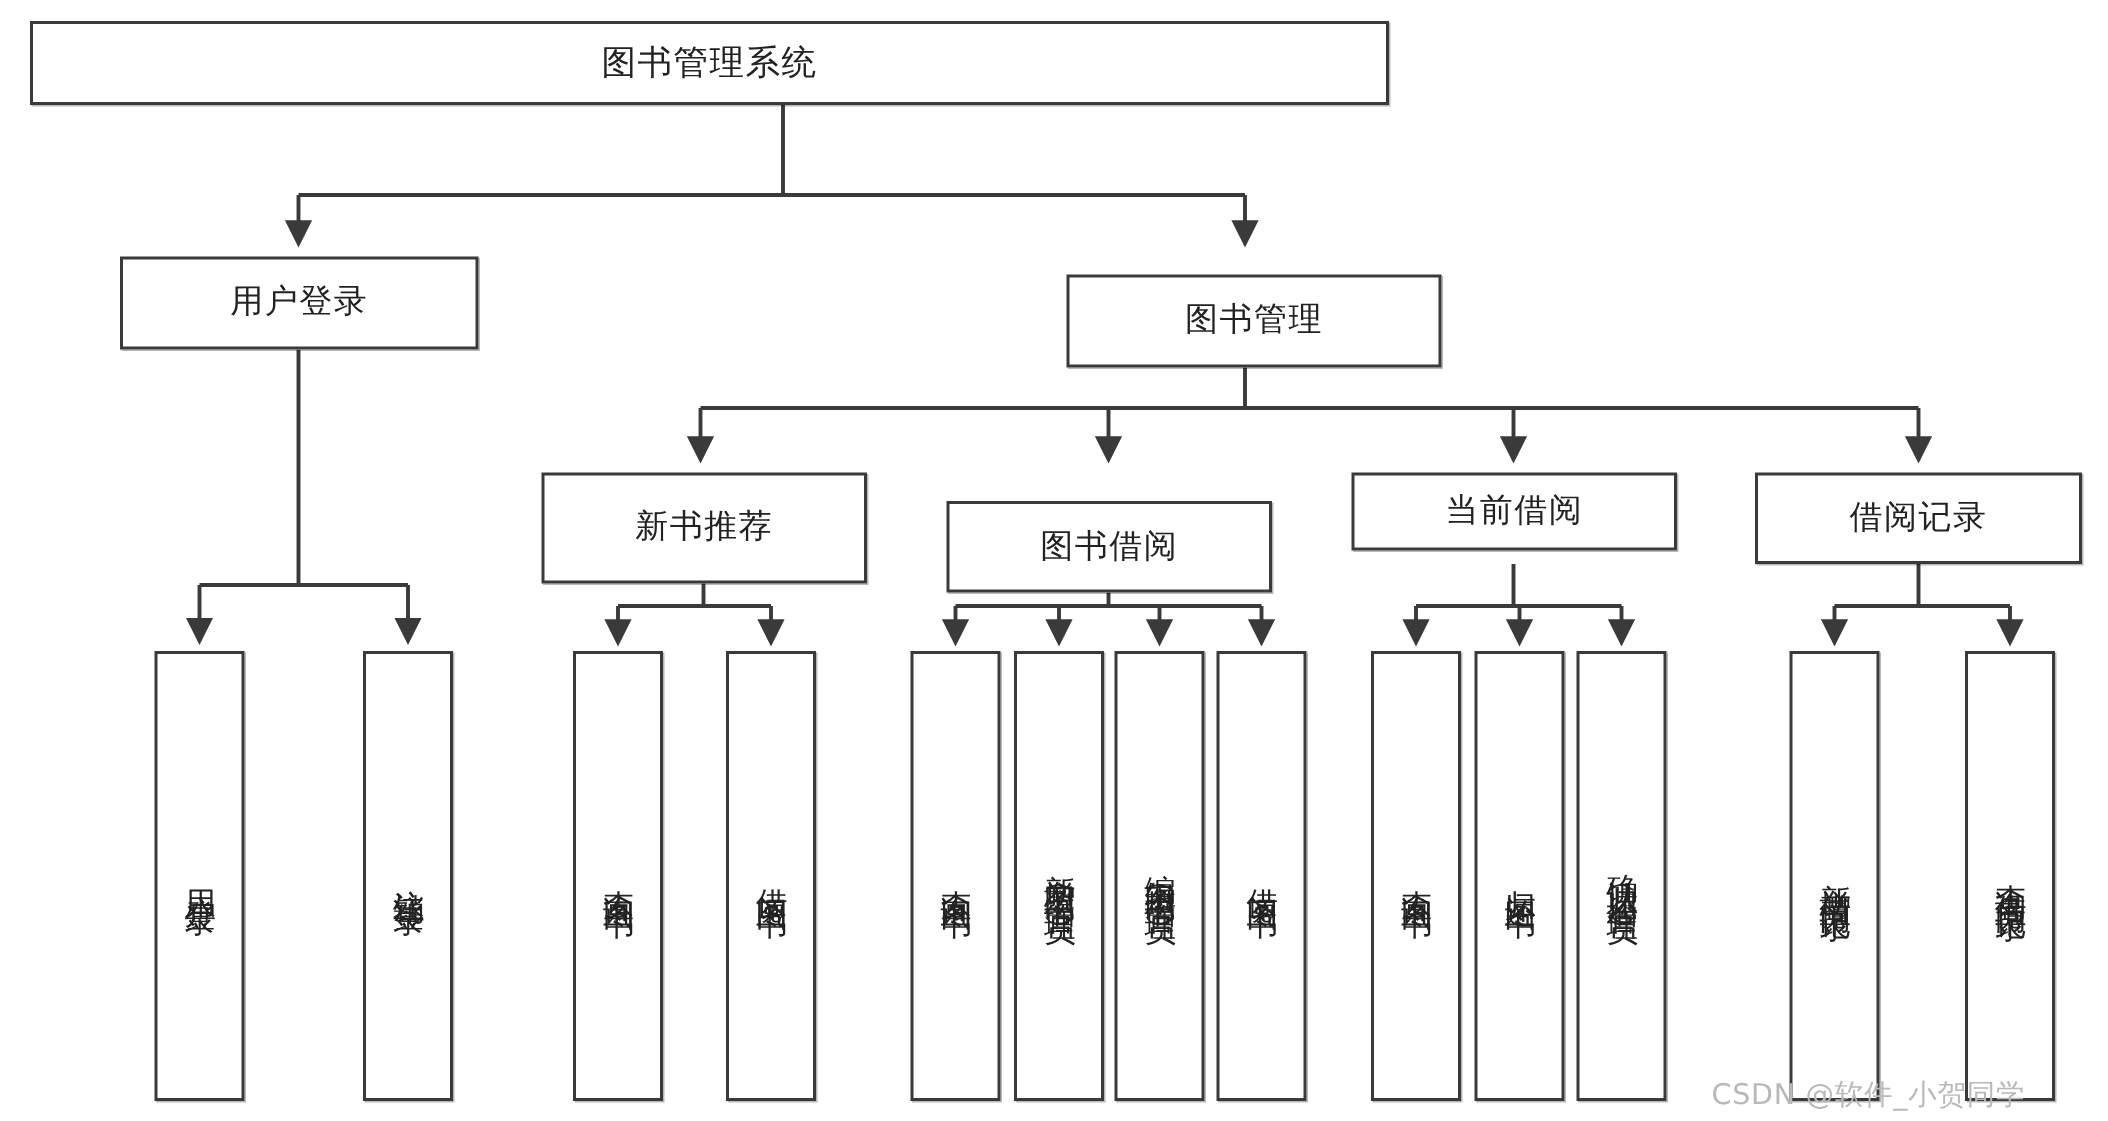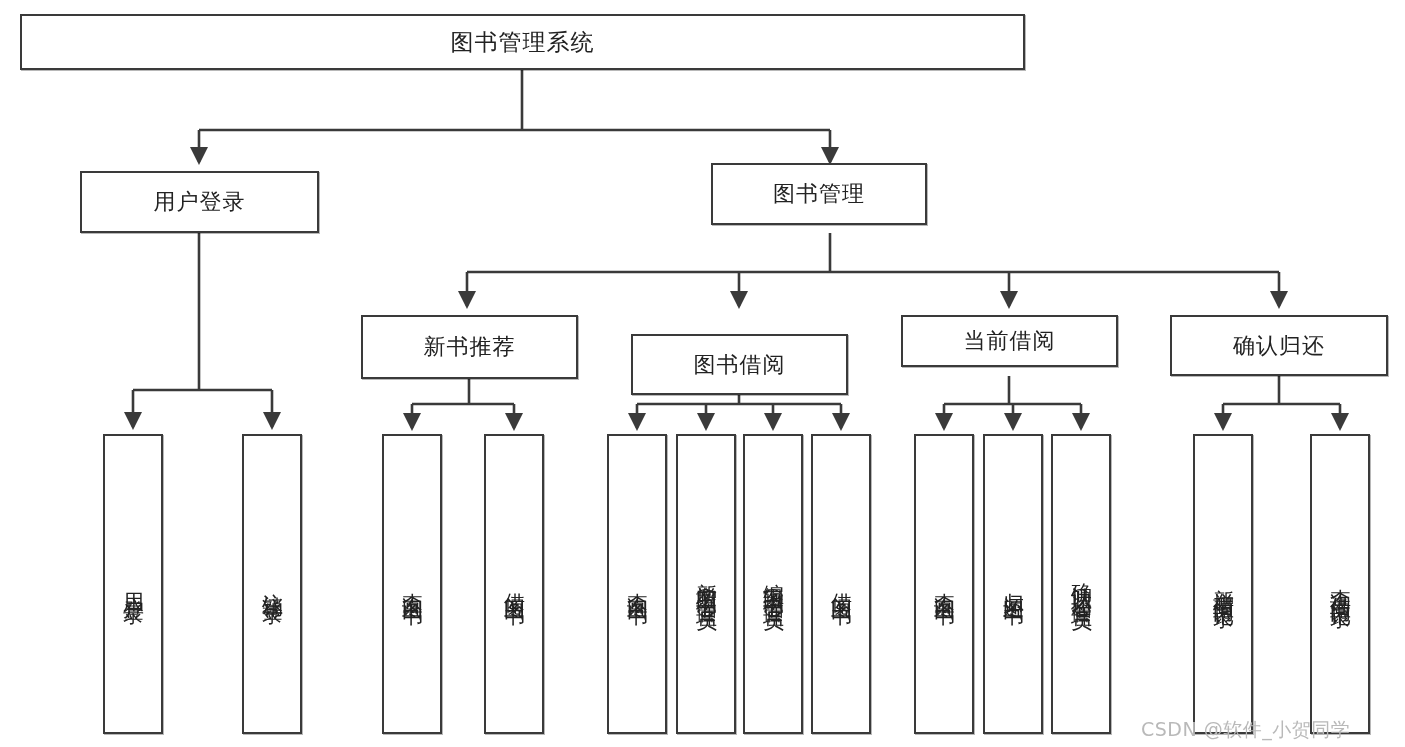--- a/index.html
+++ b/index.html
@@ -125,46 +125,46 @@
       <path d="M 1013 404 L 1013 428" marker-end="url(#arrow)"></path>
       <path d="M 1081 404 L 1081 428" marker-end="url(#arrow)"></path>
 
       <path d="M 1279 376 L 1279 404"></path>
       <path d="M 1223 404 L 1340 404"></path>
       <path d="M 1223 404 L 1223 428" marker-end="url(#arrow)"></path>
       <path d="M 1340 404 L 1340 428" marker-end="url(#arrow)"></path>
     </g>
   </svg>
 
-  <div class="node h root" style="left:20px; top:14px; width:1005px; height:56px;">
+  <div class="node h root" style="left:20px; top:14px; width:906px; height:56px;">
     <span class="label">图书管理系统</span>
   </div>
 
   <div class="node h" style="left:80px; top:171px; width:239px; height:62px;">
     <span class="label">用户登录</span>
   </div>
 
-  <div class="node h" style="left:711px; top:163px; width:216px; height:62px;">
+  <div class="node h" style="left:711px; top:183px; width:250px; height:62px;">
     <span class="label">图书管理</span>
   </div>
 
-  <div class="node h" style="left:361px; top:315px; width:217px; height:64px;">
+  <div class="node h" style="left:361px; top:315px; width:217px; height:74px;">
     <span class="label">新书推荐</span>
   </div>
 
   <div class="node h" style="left:631px; top:315px; width:217px; height:61px;margin-top:19px;">
     <span class="label">图书借阅</span>
   </div>
 
   <div class="node h" style="left:901px; top:315px; width:217px; height:52px;">
     <span class="label">当前借阅</span>
   </div>
 
   <div class="node h" style="left:1170px; top:315px; width:218px; height:61px;">
-    <span class="label">确认归还</span>
+    <span class="label">借阅记录</span>
   </div>
 
   <div class="node v" style="left:103px; top:434px; width:60px; height:300px;">
     <span class="label">用户登录</span>
   </div>
 
   <div class="node v" style="left:242px; top:434px; width:60px; height:300px;">
     <span class="label">注销登录</span>
   </div>
 

